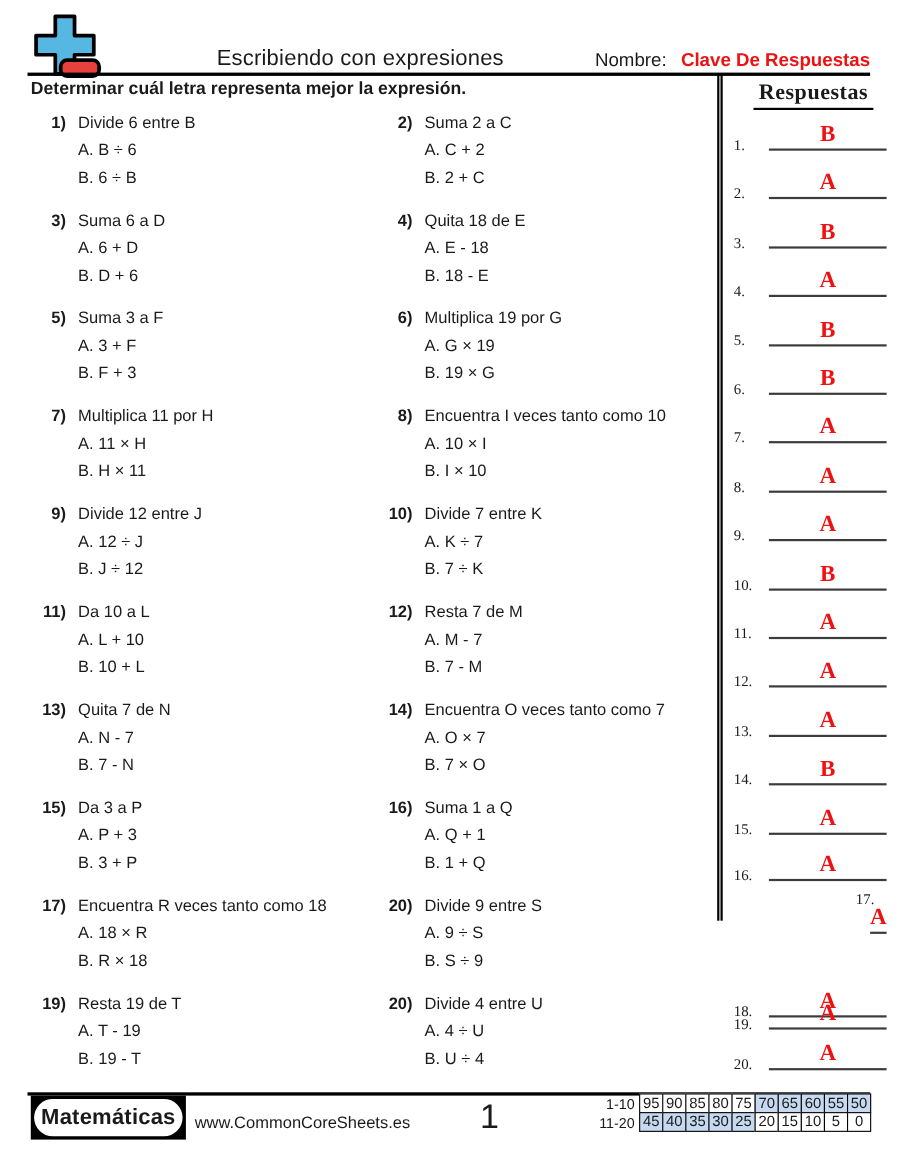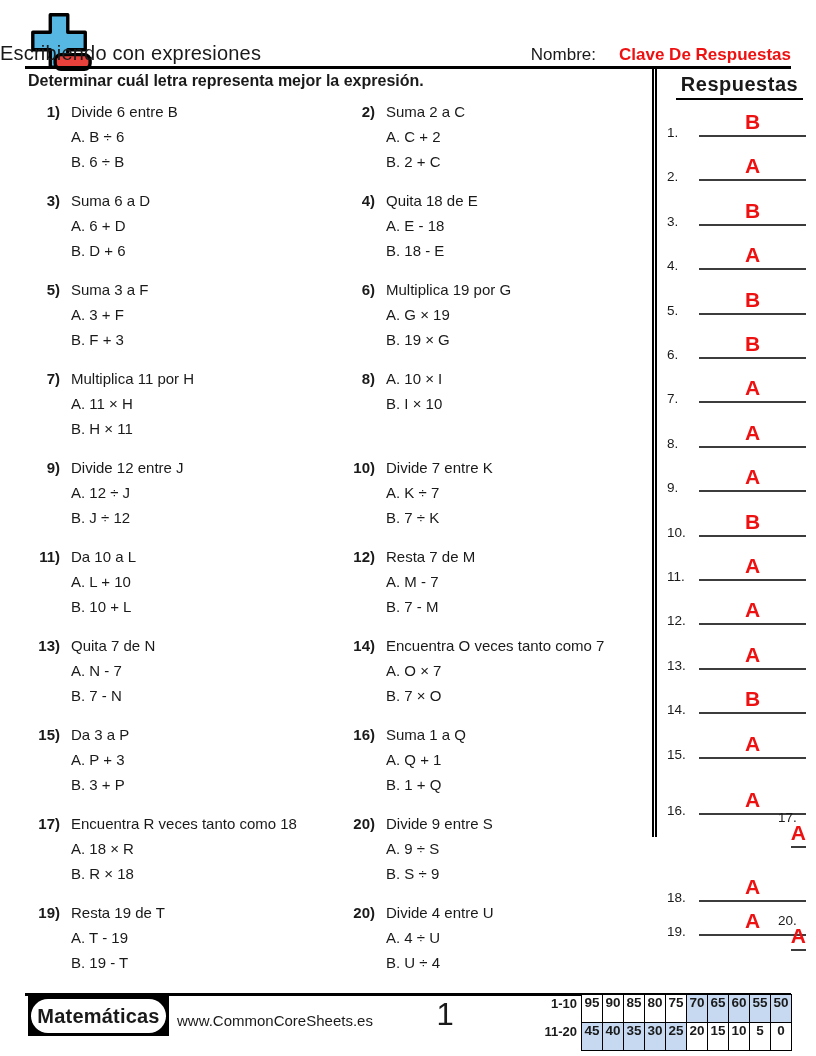--- a/index.html
+++ b/index.html
@@ -9,53 +9,53 @@
     --cell-blue:#c6d9f1;
     --ink:#1a1a1a;
   }
   *{margin:0;padding:0;box-sizing:border-box;}
   html,body{background:#fff;}
   body{font-family:"Liberation Sans","DejaVu Sans",sans-serif;color:var(--ink);}
   .page{position:relative;width:816px;height:1056px;background:#fff;overflow:hidden;margin:0 auto;}
 
   
   .logo{position:absolute;left:26px;top:11px;}
-  .page-title{position:absolute;left:0;top:42px;width:655px;text-align:left;font-size:20px;letter-spacing:.2px;}
-  .name-area{position:absolute;right:25px;top:45px;display:flex;gap:23px;font-size:17px;white-space:nowrap;}
+  .page-title{position:absolute;left:0;top:42px;width:655px;text-align:center;font-size:20px;letter-spacing:.2px;}
+  .name-area{position:absolute;right:25px;top:45px;display:flex;gap:13px;font-size:17px;white-space:nowrap;}
   .name-value{color:var(--answer-red);font-weight:bold;}
   .header-divider{position:absolute;left:25px;right:25px;top:66px;height:3px;background:#000;}
   .instruction{position:absolute;left:28px;top:72px;font-weight:bold;font-size:16px;}
 
   
   .problems-grid{position:absolute;left:28px;top:99px;width:618px;display:grid;grid-template-columns:315px 1fr;row-gap:14px;}
   .problem{height:75px;display:flex;font-size:15px;line-height:25px;}
   .p-num{width:32px;text-align:right;font-weight:bold;margin-right:11px;flex:none;}
   .p-body{flex:1;}
   .p-q{white-space:nowrap;}
   .p-opt{white-space:nowrap;}
 
   
-  .answers-panel{position:absolute;left:652px;top:67px;width:164px;height:770px;border-left:5px double #000;padding-left:6px;}
+  .answers-panel{position:absolute;left:652px;top:67px;width:164px;height:770px;border-left:5px double #000;padding-left:6px;font-family:Liberation Serif, serif;}
   .answers-title-wrap{text-align:center;margin-top:6px;}
   .answers-title{display:inline-block;font-size:20px;font-weight:bold;letter-spacing:.5px;border-bottom:2.5px solid #000;padding:0 5px 2px;}
   .answers-list{position:absolute;left:6px;right:0;top:30px;height:890px;}
   .answer-row{position:absolute;left:4px;right:10px;height:40px;display:flex;align-items:flex-end;}
   .answer-num{width:28px;font-size:13.5px;transform:translateY(3px);flex:none;}
   .answer-slot{flex:1;margin-left:4px;border-bottom:2px solid #3c3c3c;height:100%;display:flex;align-items:flex-end;justify-content:center;}
   .answer-letter{font-size:21px;font-weight:bold;color:var(--answer-red);line-height:1;padding-bottom:3px;}
 
   
   .footer-divider{position:absolute;left:25px;right:25px;top:993px;height:2.5px;background:#000;}
   .brand-badge{position:absolute;left:28px;top:996px;width:141px;height:40px;background:#000;}
   .brand-pill{position:absolute;inset:3px;background:#fff;border-radius:19px;display:flex;align-items:center;justify-content:center;}
   .brand-label{font-weight:bold;font-size:20px;letter-spacing:.2px;}
   .website-url{position:absolute;left:177px;top:1012px;font-size:15px;}
   .page-number{position:absolute;left:400px;top:997px;width:90px;text-align:center;font-size:31px;}
   .score-table{position:absolute;right:24px;top:994px;}
-  .score-row{display:flex;height:29px;font-weight:bold;}
+  .score-row{display:flex;height:18px;}
   .score-row + .score-row{margin-top:-1px;}
   .score-label{width:46px;text-align:right;padding-right:5px;font-size:13px;line-height:19px;flex:none;}
   .score-cell{width:22px;flex:none;border:1px solid #000;margin-left:-1px;text-align:center;font-size:13.5px;line-height:16px;background:#fff;}
   .score-cell:first-of-type{margin-left:0;}
   .score-cell.hl{background:var(--cell-blue);}
 </style>
 </head>
 <body>
 
 <div class="page">
@@ -127,20 +127,21 @@
         <div class="p-num">7)</div>
         <div class="p-body">
           <div class="p-q">Multiplica 11 por H</div>
           <div class="p-opt">A. 11 × H</div>
           <div class="p-opt">B. H × 11</div>
         </div>
       </div>
       <div class="problem">
         <div class="p-num">8)</div>
         <div class="p-body">
+          <div class="p-q">Encuentra I veces tanto como 10</div>
           <div class="p-opt">A. 10 × I</div>
           <div class="p-opt">B. I × 10</div>
         </div>
       </div>
       <div class="problem">
         <div class="p-num">9)</div>
         <div class="p-body">
           <div class="p-q">Divide 12 entre J</div>
           <div class="p-opt">A. 12 ÷ J</div>
           <div class="p-opt">B. J ÷ 12</div>
@@ -324,45 +325,45 @@
           <div class="answer-slot">
             <span class="answer-letter">B</span>
           </div>
         </div>
         <div class="answer-row" style="top: 621.6px;">
           <div class="answer-num">15.</div>
           <div class="answer-slot">
             <span class="answer-letter">A</span>
           </div>
         </div>
-        <div class="answer-row" style="top: 678px;">
+        <div class="answer-row" style="top: 664px;">
           <div class="answer-num">16.</div>
           <div class="answer-slot">
             <span class="answer-letter">A</span>
           </div>
         </div>
         <div class="answer-row" style="top: 710.4px; flex-direction: column;">
           <div class="answer-num">17.</div>
           <div class="answer-slot">
             <span class="answer-letter">A</span>
           </div>
         </div>
-        <div class="answer-row" style="top: 765px;">
+        <div class="answer-row" style="top: 788px;">
           <div class="answer-num">18.</div>
           <div class="answer-slot">
             <span class="answer-letter">A</span>
           </div>
         </div>
         <div class="answer-row" style="top: 799.2px;">
           <div class="answer-num">19.</div>
           <div class="answer-slot">
             <span class="answer-letter">A</span>
           </div>
         </div>
-        <div class="answer-row" style="top: 813px; flex-direction: column;">
+        <div class="answer-row" style="top: 836px;">
           <div class="answer-num">20.</div>
           <div class="answer-slot">
             <span class="answer-letter">A</span>
           </div>
         </div>
       </div>
   </div>
 
   <div class="footer-divider"></div>
   <div class="brand-badge">

